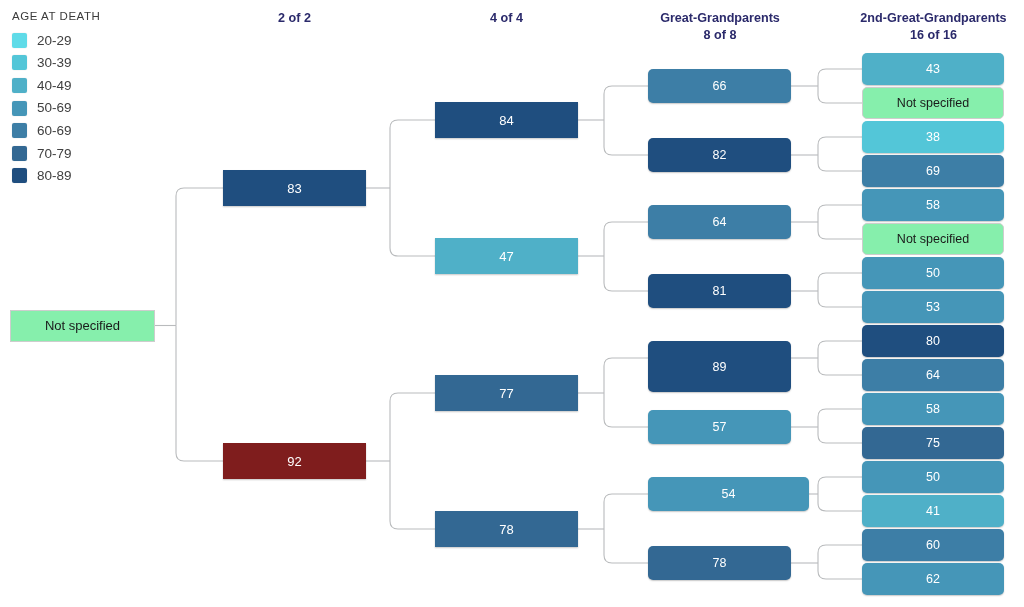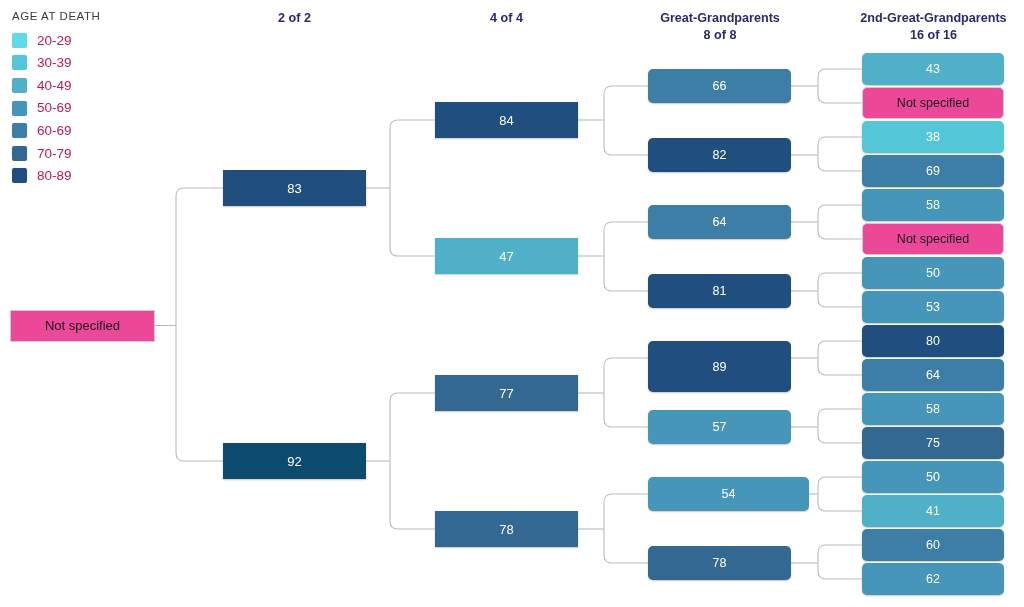--- a/index.html
+++ b/index.html
@@ -17,21 +17,21 @@
   .legend-title{
     font-size:11.5px;letter-spacing:.55px;color:#3b3b3b;
     margin-bottom:7px;font-weight:400;
   }
   .legend-row{display:flex;align-items:center;height:22.6px;}
   .legend-swatch{
     width:15px;height:15px;border-radius:2px;flex:0 0 auto;
     box-shadow:0 0 0 .5px rgba(0,0,0,.05);
   }
   .legend-label{
-    margin-left:10px;font-size:13.5px;color:#be185d;line-height:1;
+    margin-left:10px;font-size:13.5px;color:#404040;line-height:1;
   }
 
   
   .col-head{
     position:absolute;text-align:center;
     color:#2b2a6b;font-weight:bold;line-height:1.33;
     font-size:12.6px;
   }
   .col-head .ttl{display:block;}
   .col-head .cnt{display:block;}
@@ -40,21 +40,21 @@
   .node{
     position:absolute;box-sizing:border-box;
     border-radius:0;
     display:flex;align-items:center;justify-content:center;
     color:#ffffff;font-size:13px;
     box-shadow:0 1px 1.5px rgba(0,0,0,.22);
     overflow:hidden;
   }
   .node.small{border-radius:5px;font-size:12.5px;}
   .node.unspecified{
-    background:#ec4899;color:#1a1a1a;
+    background:#86efac;color:#1a1a1a;
     border:1px solid #cdcdcd;
     box-shadow:none;
   }
 
   
   svg.links{position:absolute;left:0;top:0;width:1024px;height:607px;pointer-events:none;}
   svg.links path{fill:none;stroke:#b9bbbd;stroke-width:1.1;}
 </style>
 </head>
 <body>
@@ -160,21 +160,21 @@
       <path d="M 818 563 V 571 Q 818 579 826 579 H 862"></path>
     </svg>
 
   <div id="nodes">
       <div class="node unspecified" style="left: 10px; width: 145px; height: 32px; top: 309.5px;">
         <span>Not specified</span>
       </div>
       <div class="node" style="left: 223px; width: 143px; height: 36px; top: 170px; background: rgb(31, 78, 127);">
         <span>83</span>
       </div>
-      <div class="node" style="left: 223px; width: 143px; height: 36px; top: 443px; background: #0c4a6e; text-align: center;">
+      <div class="node" style="left: 223px; width: 143px; height: 36px; top: 443px; background: #7f1d1d; text-align: center;">
         <span>92</span>
       </div>
       <div class="node" style="left: 435px; width: 143px; height: 36px; top: 102px; background: rgb(31, 78, 127);">
         <span>84</span>
       </div>
       <div class="node" style="left: 435px; width: 143px; height: 36px; top: 238px; background: rgb(79, 176, 200);">
         <span>47</span>
       </div>
       <div class="node" style="left: 435px; width: 143px; height: 36px; top: 375px; background: rgb(51, 104, 147);">
         <span>77</span>

